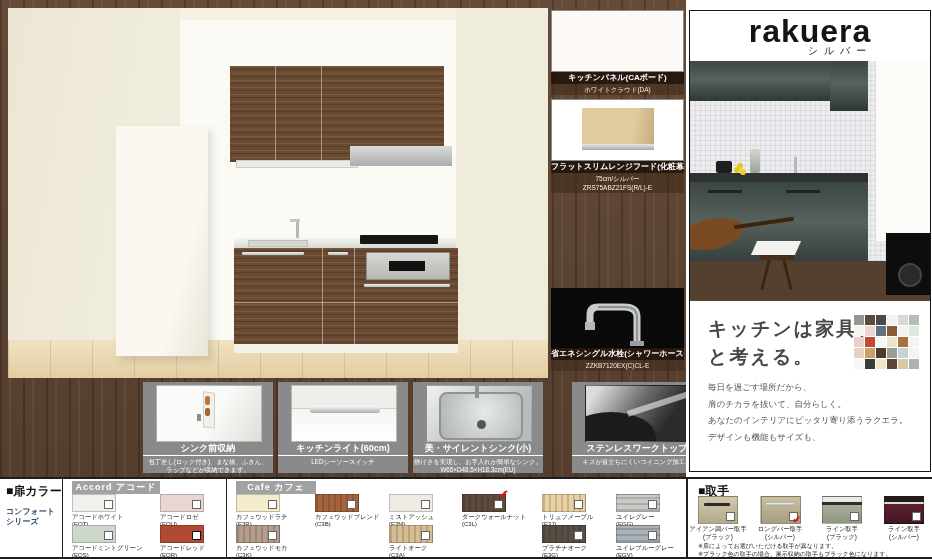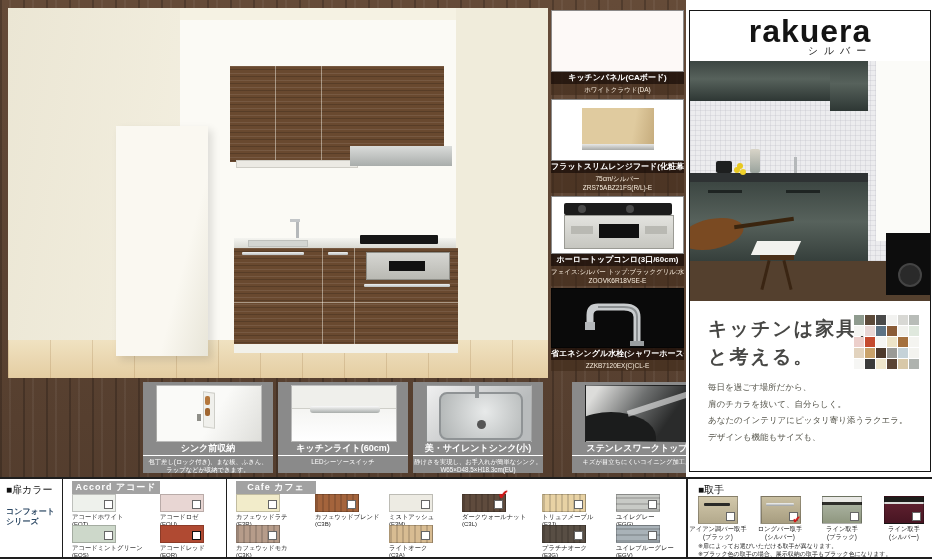--- a/index.html
+++ b/index.html
@@ -62,21 +62,21 @@
   .dc-name{position:absolute;left:0;top:19px;font-size:6.3px;color:#222;white-space:nowrap;}
   .dc-code{position:absolute;left:0;top:26.5px;font-size:6px;color:#222;white-space:nowrap;}
   .grain{background-image:repeating-linear-gradient(90deg,rgba(0,0,0,.14) 0 2px,rgba(0,0,0,0) 2px 6px);}
   .grain-h{background-image:repeating-linear-gradient(0deg,rgba(0,0,0,.14) 0 2px,rgba(0,0,0,0) 2px 6px);}
   .check{position:absolute;color:#d01818;font-weight:bold;text-shadow:0 0 1px #d01818;}
   .hd{position:absolute;width:60px;}
   .hd-img{position:relative;width:38px;height:26px;margin:0 auto;border:1px solid rgba(0,0,0,.25);overflow:hidden;}
   .hd-name{position:absolute;left:-8px;top:29px;width:76px;text-align:center;font-size:6.3px;color:#222;white-space:nowrap;}
   .hd-fin{position:absolute;left:-8px;top:36.5px;width:76px;text-align:center;font-size:6.3px;color:#222;white-space:nowrap;}
   .note{position:absolute;left:10px;font-size:6px;color:#1a1a1a;white-space:nowrap;}
-  .lbl-black{font-size:10px;font-weight:normal;color:#111;white-space:nowrap;text-align:right;}
+  .lbl-black{font-size:12px;font-weight:bold;color:#111;white-space:nowrap;text-align:right;}
 </style>
 </head>
 <body>
 
 <div id="page">
 
   <div class="abs" id="render">
     <div class="abs" style="left:0;top:0;width:540px;height:26px;background:#f5f2e3"></div>
     <div class="abs" style="left:0;top:0;width:172px;height:344px;background:linear-gradient(100deg,#ebe6d4,#f3efe0)"></div>
     <div class="abs" style="left:448px;top:0;width:92px;height:344px;background:#f0ecdb"></div>
@@ -125,38 +125,20 @@
         <div class="abs" style="left:30px;top:8px;width:72px;height:38px;background:linear-gradient(100deg,#e0cb9f 70%,#c5ab7c)"></div>
         <div class="abs" style="left:30px;top:44px;width:72px;height:6px;background:linear-gradient(180deg,#e8e8e6,#a8aaa8)"></div>
       </div>
       <div class="sp-title">フラットスリムレンジフード(化粧幕板/鏡面材)</div>
       <div class="sp-spec">
         <div>75cm/シルバー</div>
         <div>ZRS75ABZ21FS(R/L)-E</div>
       </div>
     </div>
 
-    <div class="sp-card" style="top:196px">
-      <div class="sp-img" style="height:56px;background:#fff">
-        <div class="abs" style="left:12px;top:6px;width:108px;height:12px;background:#1c1c1c;border-radius:2px">
-          <div class="abs" style="left:14px;top:2px;width:8px;height:8px;border-radius:50%;background:#4a4a4a"></div>
-          <div class="abs" style="left:62px;top:2px;width:8px;height:8px;border-radius:50%;background:#4a4a4a"></div>
-        </div>
-        <div class="abs" style="left:12px;top:18px;width:108px;height:32px;background:linear-gradient(180deg,#e3e3df,#c6c6c0);border:1px solid #9a9a94">
-          <div class="abs" style="left:34px;top:8px;width:40px;height:14px;background:#101010"></div>
-          <div class="abs" style="left:6px;top:10px;width:22px;height:8px;background:#b9b9b3"></div>
-          <div class="abs" style="left:80px;top:10px;width:22px;height:8px;background:#b9b9b3"></div>
-        </div>
-      </div>
-      <div class="sp-title">ホーロートップコンロ(3口/60cm)</div>
-      <div class="sp-spec">
-        <div>フェイス:シルバー トップ:ブラックグリル:水無両面</div>
-        <div>ZOOVK6R18VSE-E</div>
-      </div>
-    </div>
 
     <div class="sp-card" style="top:288px">
       <div class="sp-img" style="height:58px;background:#0a0a0a">
         <svg width="131" height="58" viewBox="0 0 131 58">
           <path d="M85 56 L85 28 Q85 18 72 18 L46 18 Q38 18 38 26 L38 34" fill="none" stroke="#c9ccce" stroke-width="7"></path>
           <path d="M85 56 L85 28 Q85 18 72 18 L46 18" fill="none" stroke="#8d9193" stroke-width="2"></path>
           <rect x="33" y="33" width="10" height="8" fill="#b5b8ba"></rect>
           <rect x="78" y="52" width="14" height="5" fill="#9a9ea0"></rect>
         </svg>
       </div>

